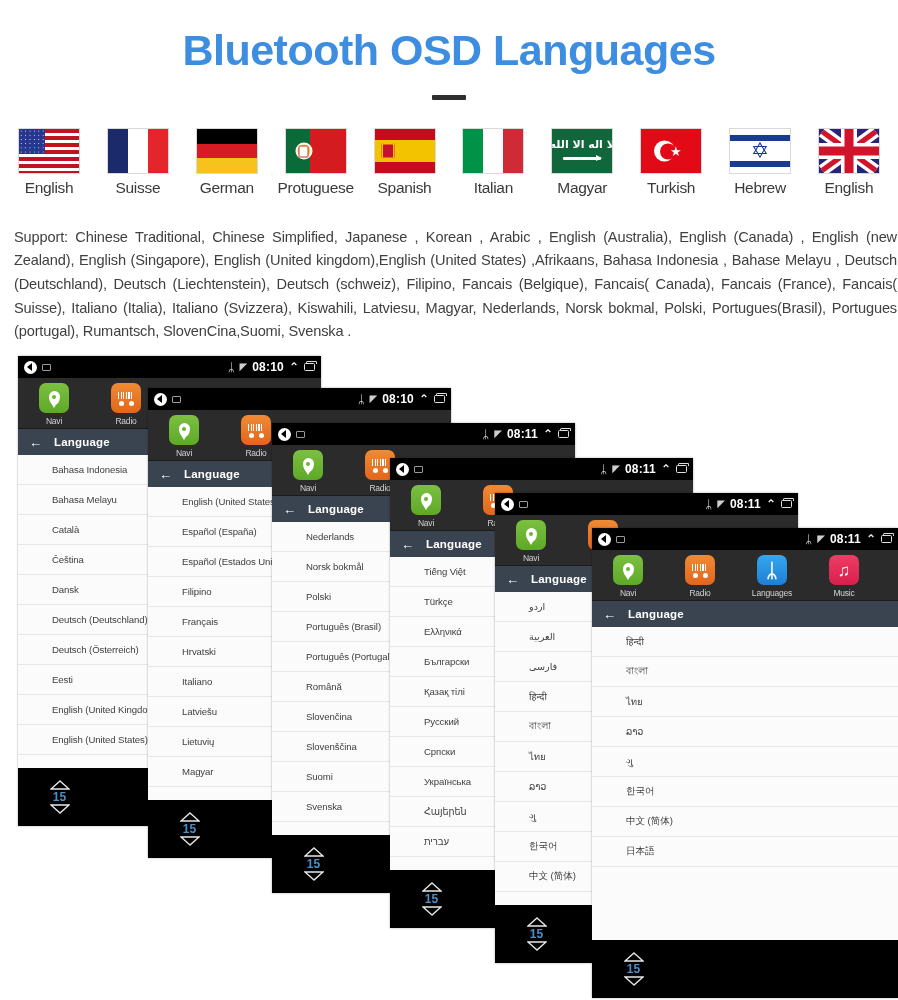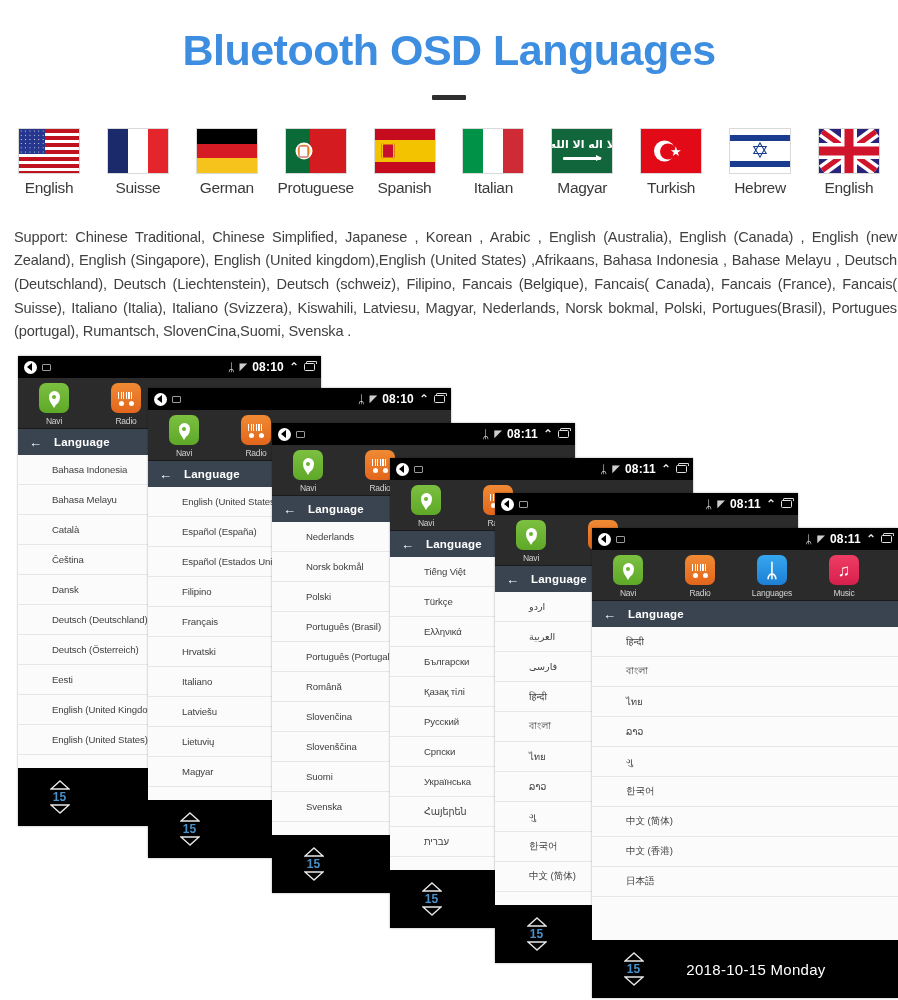--- a/index.html
+++ b/index.html
@@ -742,33 +742,31 @@
         <span class="sub-title">Language</span>
       </div>
       <div class="lang-list">
         <div class="lang-row">हिन्दी</div>
         <div class="lang-row">বাংলা</div>
         <div class="lang-row">ไทย</div>
         <div class="lang-row">ລາວ</div>
         <div class="lang-row">ગુ</div>
         <div class="lang-row">한국어</div>
         <div class="lang-row">中文 (简体)</div>
-        <div class="lang-row">中文 (香港)</div>
         <div class="lang-row">日本語</div>
       </div>
       <div class="footer">
         <div class="vol">
           <span class="tri">
             <svg width="20" height="10" viewBox="0 0 20 10">
               <polygon points="10,1 19,9 1,9" fill="none" stroke="#e8e8e8" stroke-width="1.4"></polygon>
             </svg>
           </span>
           <span class="val">15</span>
           <span class="tri">
             <svg width="20" height="10" viewBox="0 0 20 10">
               <polygon points="10,9 1,1 19,1" fill="none" stroke="#e8e8e8" stroke-width="1.4"></polygon>
             </svg>
           </span>
         </div>
-        <div class="datetime">2018-10-15  Monday</div>
       </div>
     </div>
   </div>
 
 </body></html>

